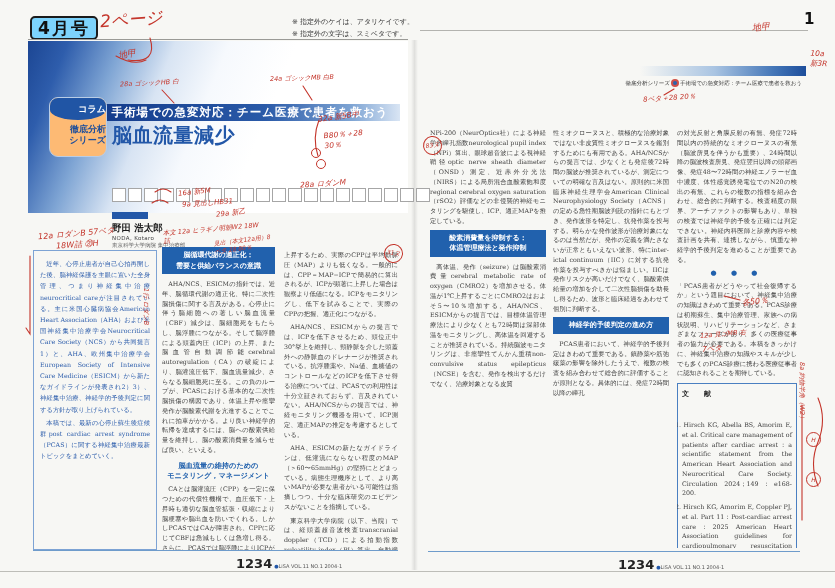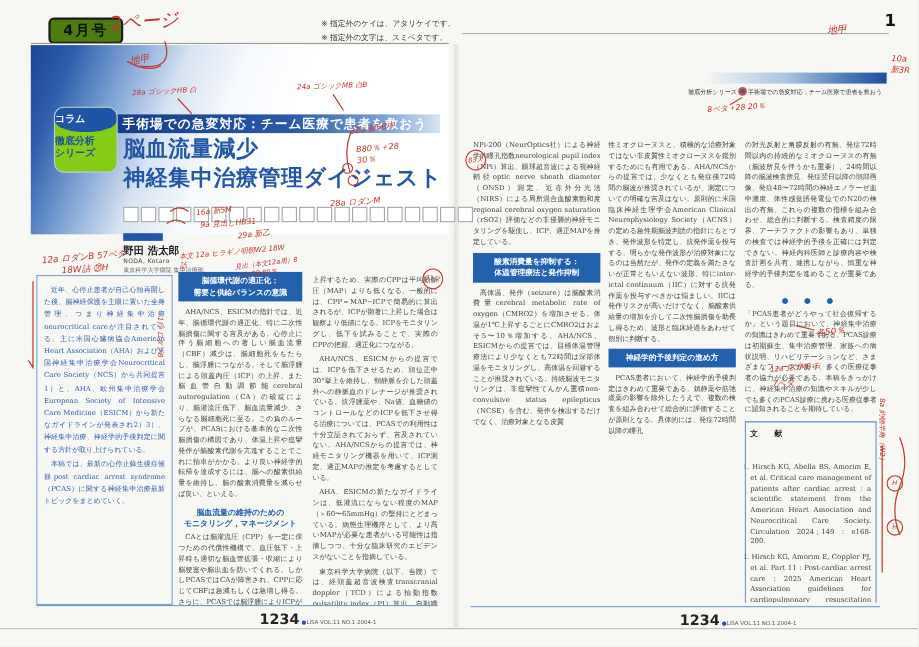--- a/index.html
+++ b/index.html
@@ -1,39 +1,39 @@
 <!DOCTYPE html>
 <html><head>
 <meta charset="utf-8">
 <style>
   html,body{margin:0;padding:0;background:#e9e9e6;}
   #sheet{position:relative;width:835px;height:588px;background:#f7f7f4;overflow:hidden;
          font-family:"DejaVu Sans","Liberation Sans",sans-serif;}
   .abs{position:absolute;}
   
-  #issue-badge{left:44px;top:16px;width:64px;height:20px;border:2px solid #1b1b1b;border-radius:5px;
-    background:#4d7c0f;font-weight:bold;font-size:13px;letter-spacing:2px;color:#111;
+  #issue-badge{left:30px;top:16px;width:64px;height:20px;border:2px solid #1b1b1b;border-radius:5px;
+    background:#7dd3fc;font-weight:bold;font-size:17px;letter-spacing:2px;color:#111;
     display:flex;align-items:center;justify-content:center;}
   #page-note{left:100px;top:8px;font-size:17px;transform:rotate(-4deg);}
   #print-notes{left:292px;top:17px;font-size:7px;color:#333;line-height:1.65;}
   #sheet-pageno{left:804px;top:10px;font-size:15px;font-weight:bold;color:#111;}
   .trim{border-top:1px solid #9a9a96;height:0;}
   #trim-left{left:28px;top:39px;width:380px;}
   #trim-right{left:420px;top:30px;width:388px;border-top-color:#b3b3af;}
   #trim-bottom{left:0px;top:571px;width:835px;border-top-color:#bdbdb8;}
   #fold{left:411px;top:40px;width:7px;height:530px;background:linear-gradient(90deg,rgba(0,0,0,0),rgba(120,120,120,.18),rgba(0,0,0,0));}
   
   #titleblock{left:28px;top:41px;width:380px;height:172px;
     background:linear-gradient(112deg,#1c4693 0%,#2e5dac 9%,#7fa5d4 21%,#d8e4f3 33%,#f6f9fd 45%,#ffffff 60%);}
   #kicker-bar{left:100px;top:104px;width:300px;height:17px;
     background:linear-gradient(90deg,#133b8b,#2a5aa8 55%,#7fa5d4 84%,#d9e5f4);
     color:#fff;font-weight:bold;font-size:11.5px;letter-spacing:1px;
     display:flex;align-items:center;justify-content:center;}
-  #colum-badge{left:49px;top:97px;width:56px;height:58px;background:#84cc16;border:1px solid #b9cde6;
-    border-radius:9px;overflow:hidden;text-align:left;}
+  #colum-badge{left:49px;top:97px;width:56px;height:58px;background:#fdba74;border:1px solid #b9cde6;
+    border-radius:9px;overflow:hidden;text-align:right;}
   #colum-badge .badge-top{background:#2055a5;color:#fff;font-weight:bold;font-size:9px;height:22px;
     line-height:22px;border-radius:0 0 60% 60%/0 0 55% 55%;}
   #colum-badge .badge-bottom{color:#1d4e9b;font-weight:bold;font-size:9px;line-height:1.25;padding-top:4px;}
   #main-title{left:112px;top:122px;color:#2257a8;font-weight:bold;font-size:20px;line-height:1.3;
     letter-spacing:.5px;white-space:nowrap;}
   #title-boxes{left:112px;top:188px;display:flex;gap:2px;}
   .tbox{width:12px;height:12px;border:1px solid #a6a6a6;background:#fff;}
   #author-bar{left:112px;top:212px;width:36px;height:7px;background:#2257a8;}
   #author-name{left:112px;top:222px;font-size:9.5px;font-weight:bold;color:#1a1a1a;}
   #author-romaji{left:112px;top:235px;font-size:5.5px;color:#444;letter-spacing:.4px;}
@@ -131,21 +131,20 @@
   <div class="abs" id="kicker-bar">手術場での急変対応：チーム医療で患者を救おう</div>
   <div class="abs" id="colum-badge">
     <div class="badge-top">コラム</div>
     <div class="badge-bottom">
       <div>徹底分析</div>
       <div>シリーズ</div>
     </div>
   </div>
   <div class="abs" id="main-title">
     <div>脳血流量減少</div>
-    <div>神経集中治療管理ダイジェスト</div>
   </div>
   <div class="abs" id="title-boxes">
       <div class="tbox"></div>
       <div class="tbox"></div>
       <div class="tbox"></div>
       <div class="tbox"></div>
       <div class="tbox"></div>
       <div class="tbox"></div>
       <div class="tbox"></div>
       <div class="tbox"></div>

